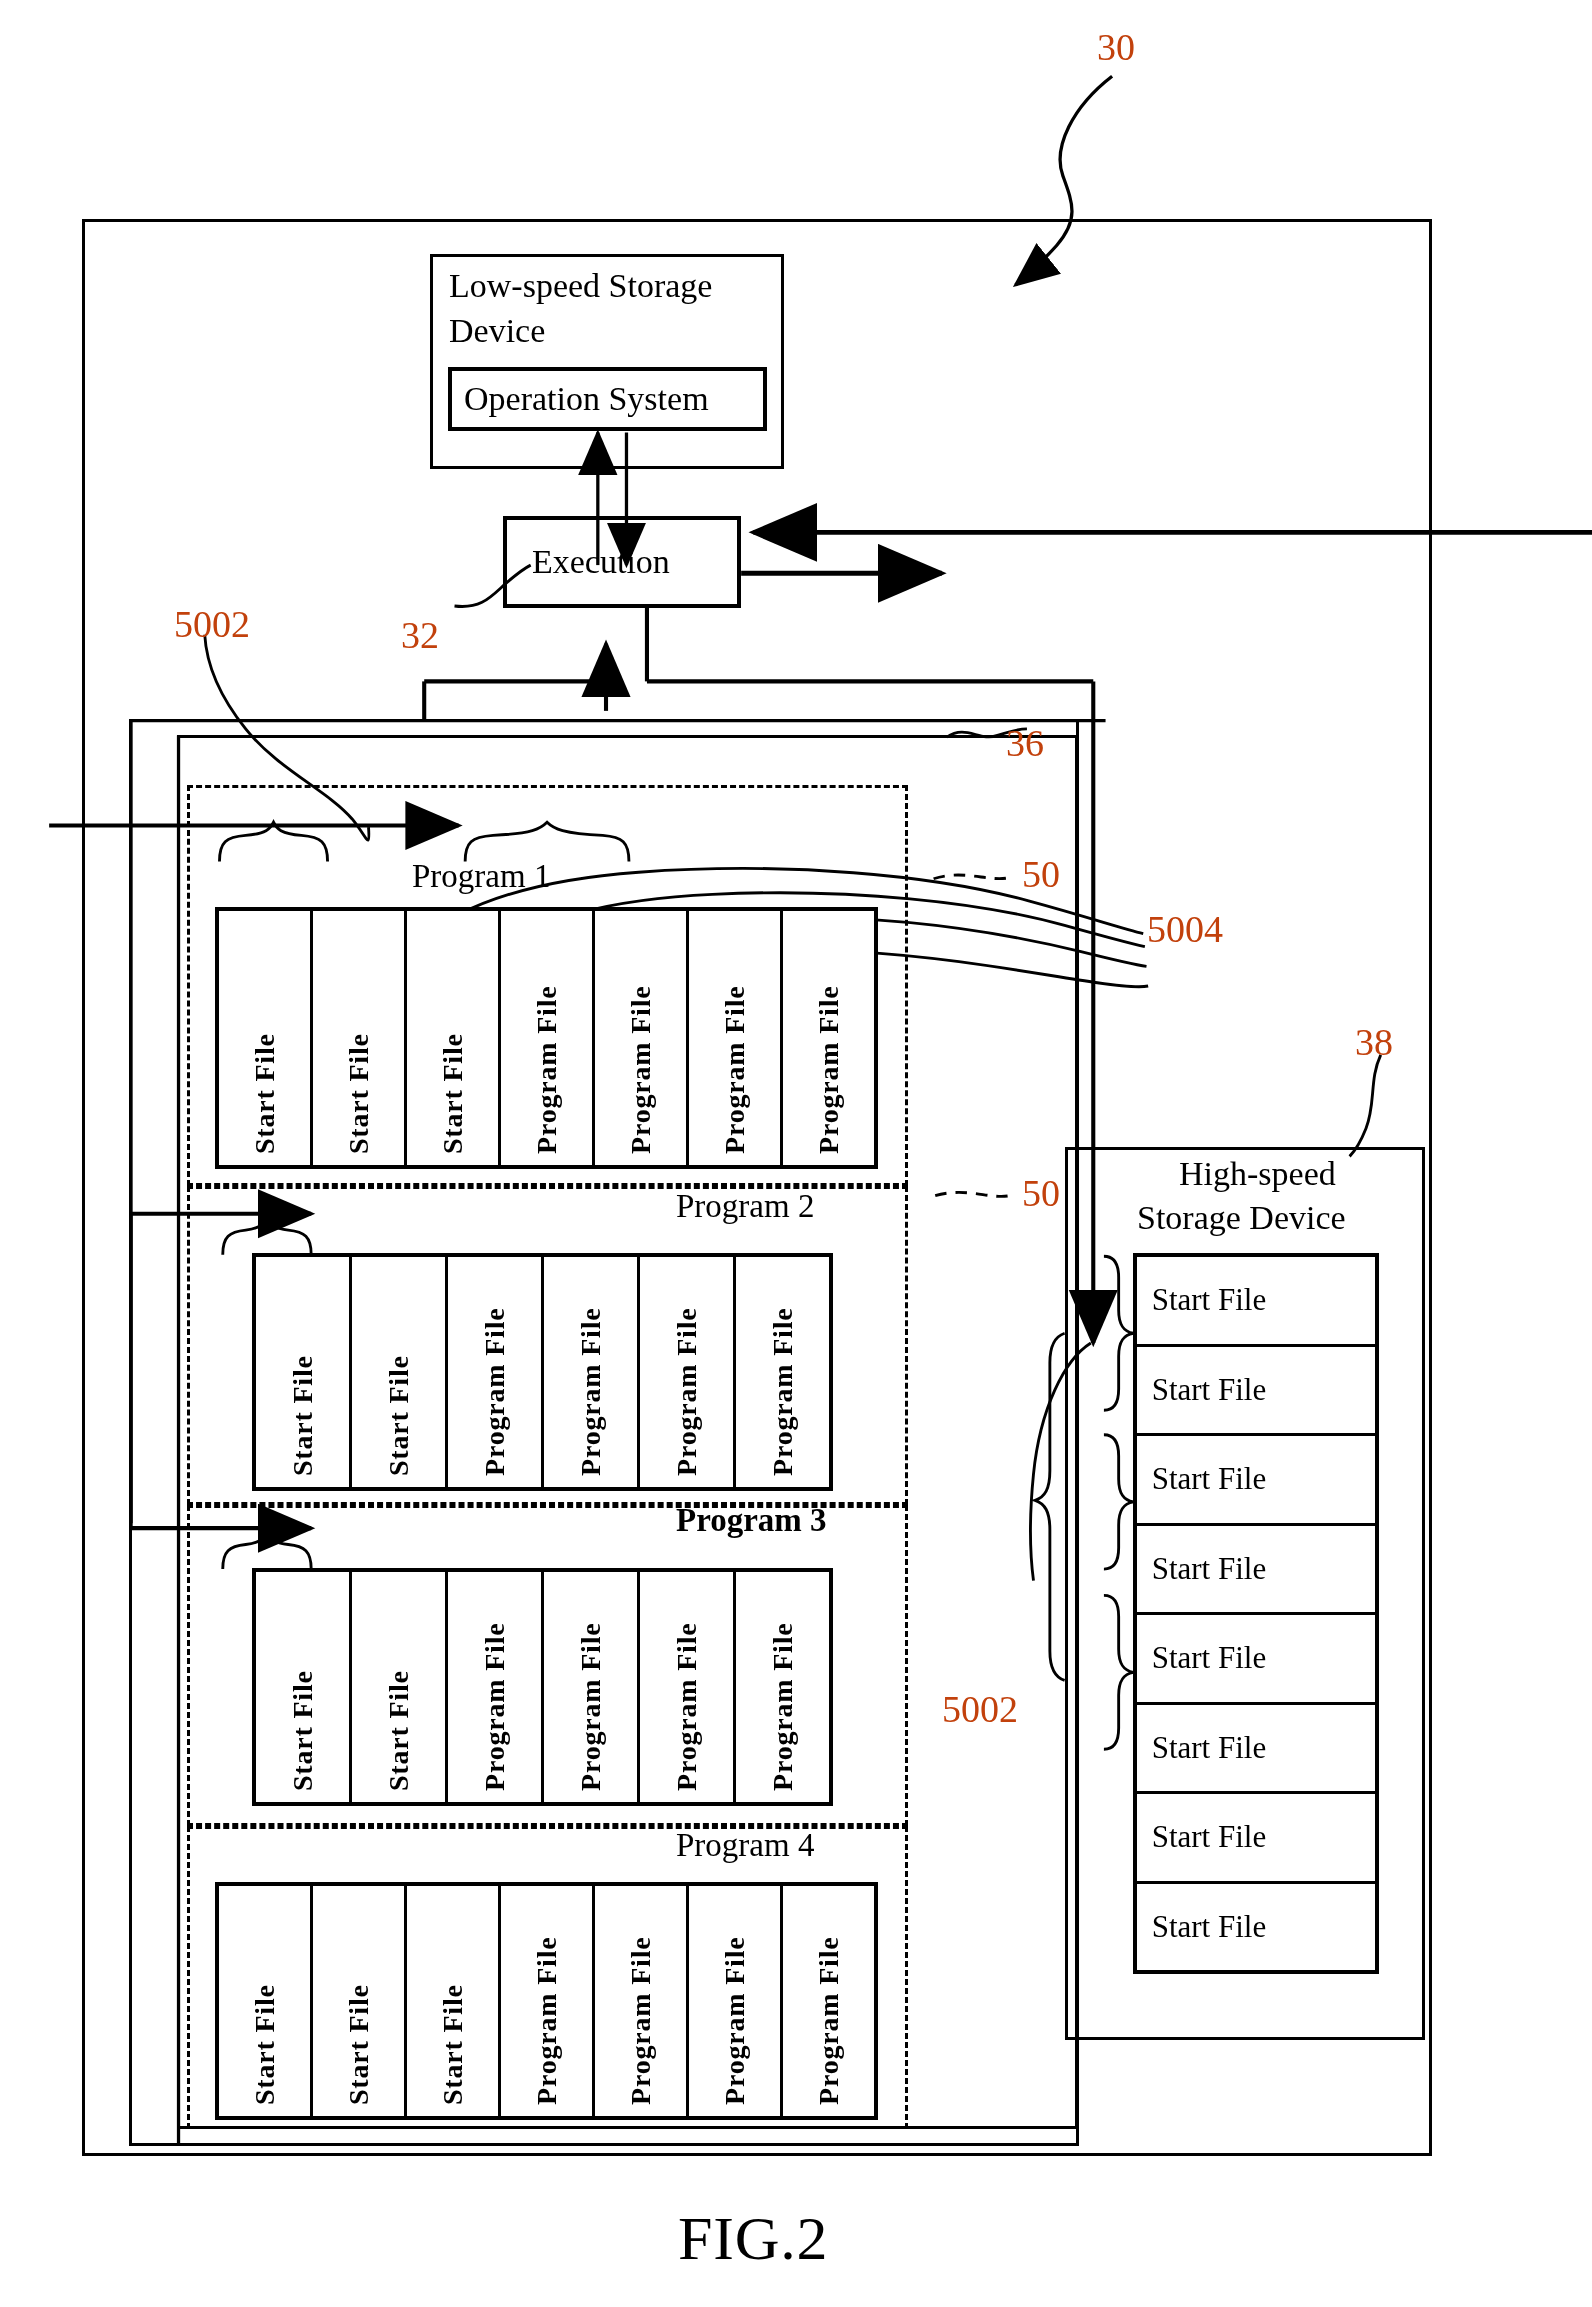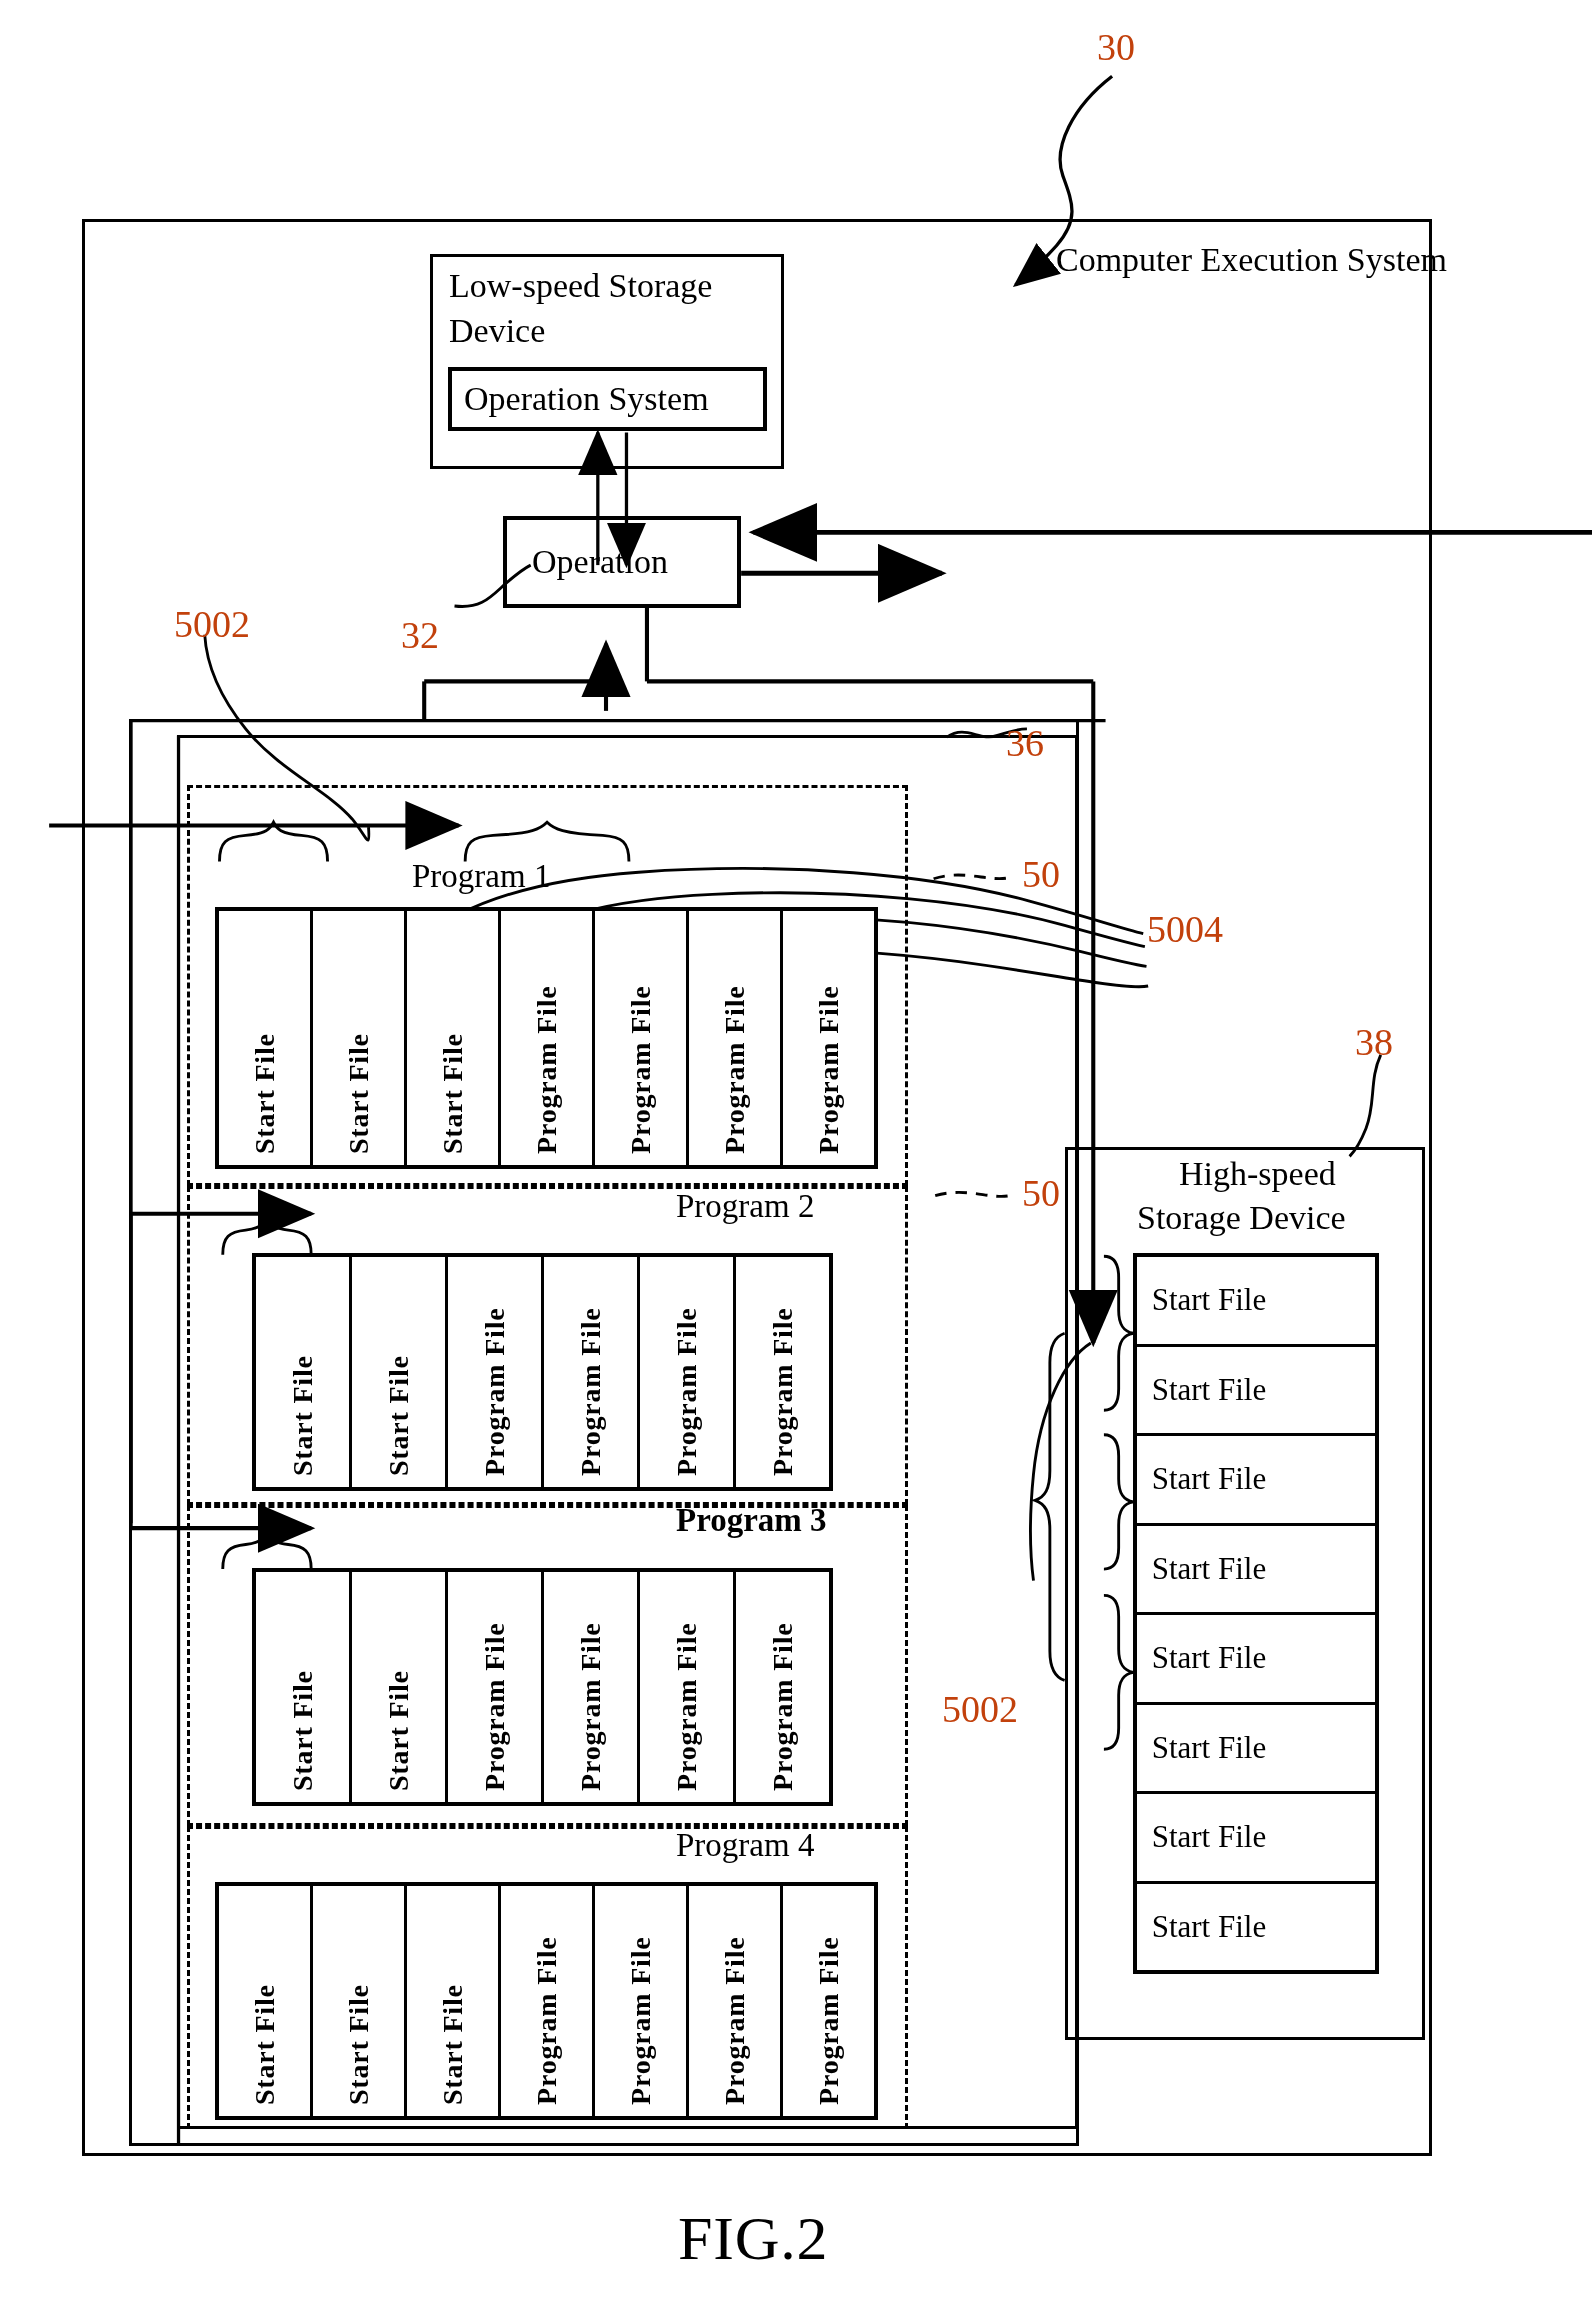--- a/index.html
+++ b/index.html
@@ -211,31 +211,30 @@
 
     <path d="M1300,1628 C1288,1632 1282,1644 1282,1664 L1282,1796
              C1282,1818 1276,1828 1264,1832
              C1276,1836 1282,1846 1282,1868 L1282,2016
              C1282,2036 1288,2048 1300,2052" fill="none" stroke="#000" stroke-width="3.5"></path>
 
     <path d="M1332,1640 C1300,1660 1270,1720 1262,1800 C1256,1860 1258,1900 1262,1930" fill="none" stroke="#000" stroke-width="3.5"></path>
   </svg>
 
   <div class="box" style="left:82px; top:219px; width:1350px; height:1937px;"></div>
-  <div class="lbl sys-title" style="left:1056px; top:239px;">Computer Execution System</div>
   <div class="ref-num" style="left:1097px; top:24.6px;">30</div>
 
   <div class="box" style="left:430px; top:254px; width:354px; height:215px;"></div>
   <div class="lbl title-txt" style="left:449px; top:265px;">Low-speed Storage</div>
   <div class="lbl title-txt" style="left:449px; top:310px;">Device</div>
   <div class="box box-thick" style="left:448px; top:367px; width:319px; height:64px;"></div>
   <div class="lbl" style="left:464px; top:378px; font-size:34px;">Operation System</div>
 
   <div class="box box-thick" style="left:503px; top:516px; width:238px; height:92px;"></div>
-  <div class="lbl" style="left:532px; top:541px; font-size:34px;">Operation</div>
+  <div class="lbl" style="left:532px; top:541px; font-size:34px;">Execution</div>
   <div class="ref-num" style="left:401px; top:613px;">32</div>
   <div class="ref-num" style="left:174px; top:602px;">5002</div>
 
   <div class="box" style="left:129px; top:719px; width:950px; height:1427px;"></div>
   <div class="box" style="left:177px; top:735px; width:901px; height:1394px;"></div>
   <div class="ref-num" style="left:1006px; top:721px;">36</div>
 
   <div class="dashed" style="left:187px; top:785px; width:721px; height:401px;"></div>
   <div class="lbl prog-title" style="left:412px; top:856px;">Program 1</div>
   <div class="filerow" style="left:215px; top:907px; width:663px; height:262px;">

